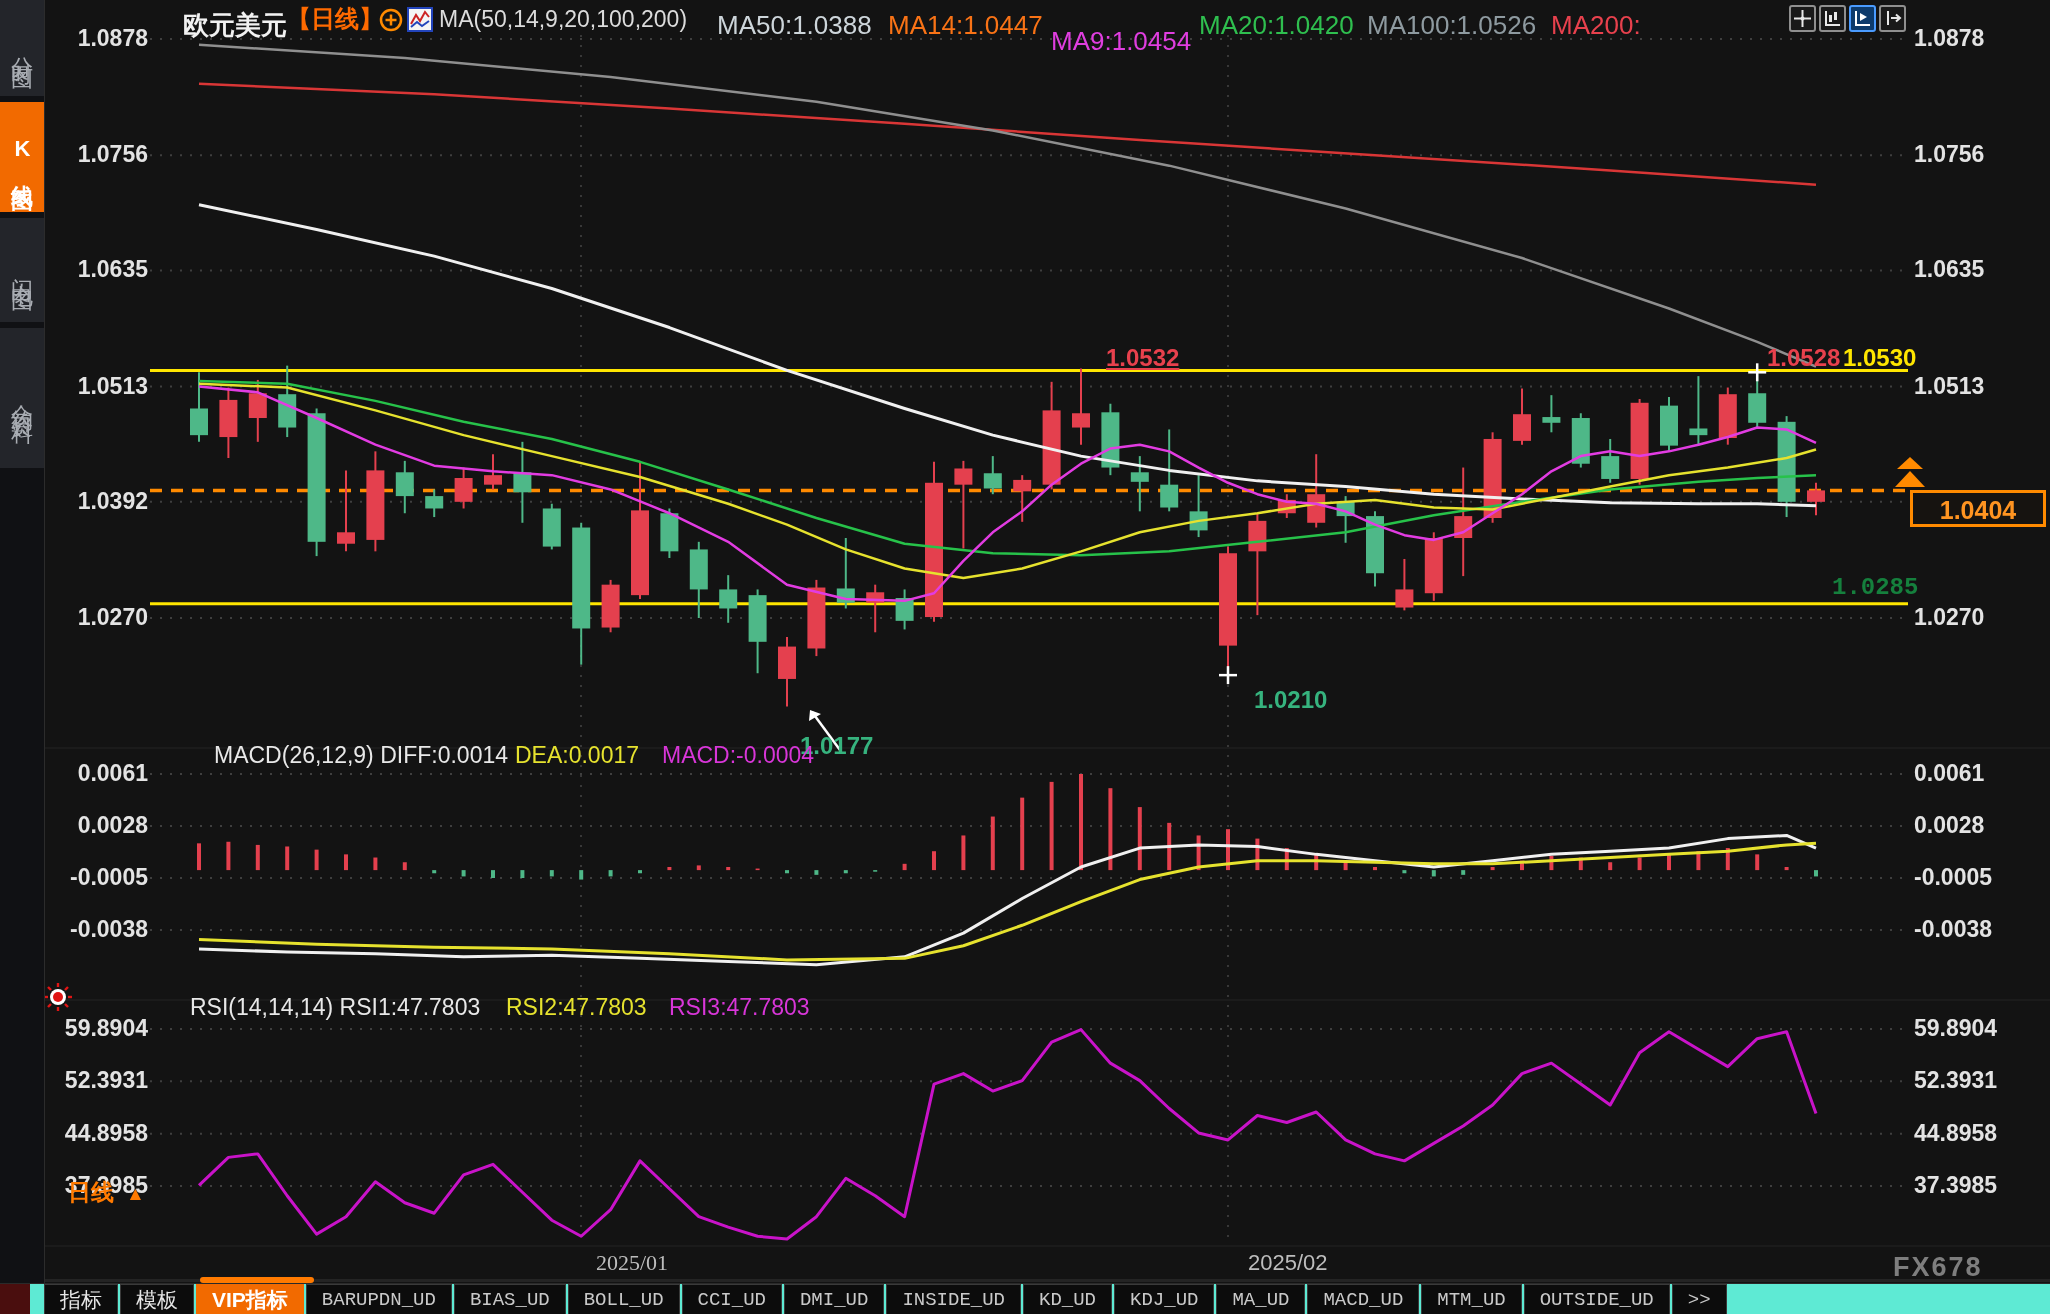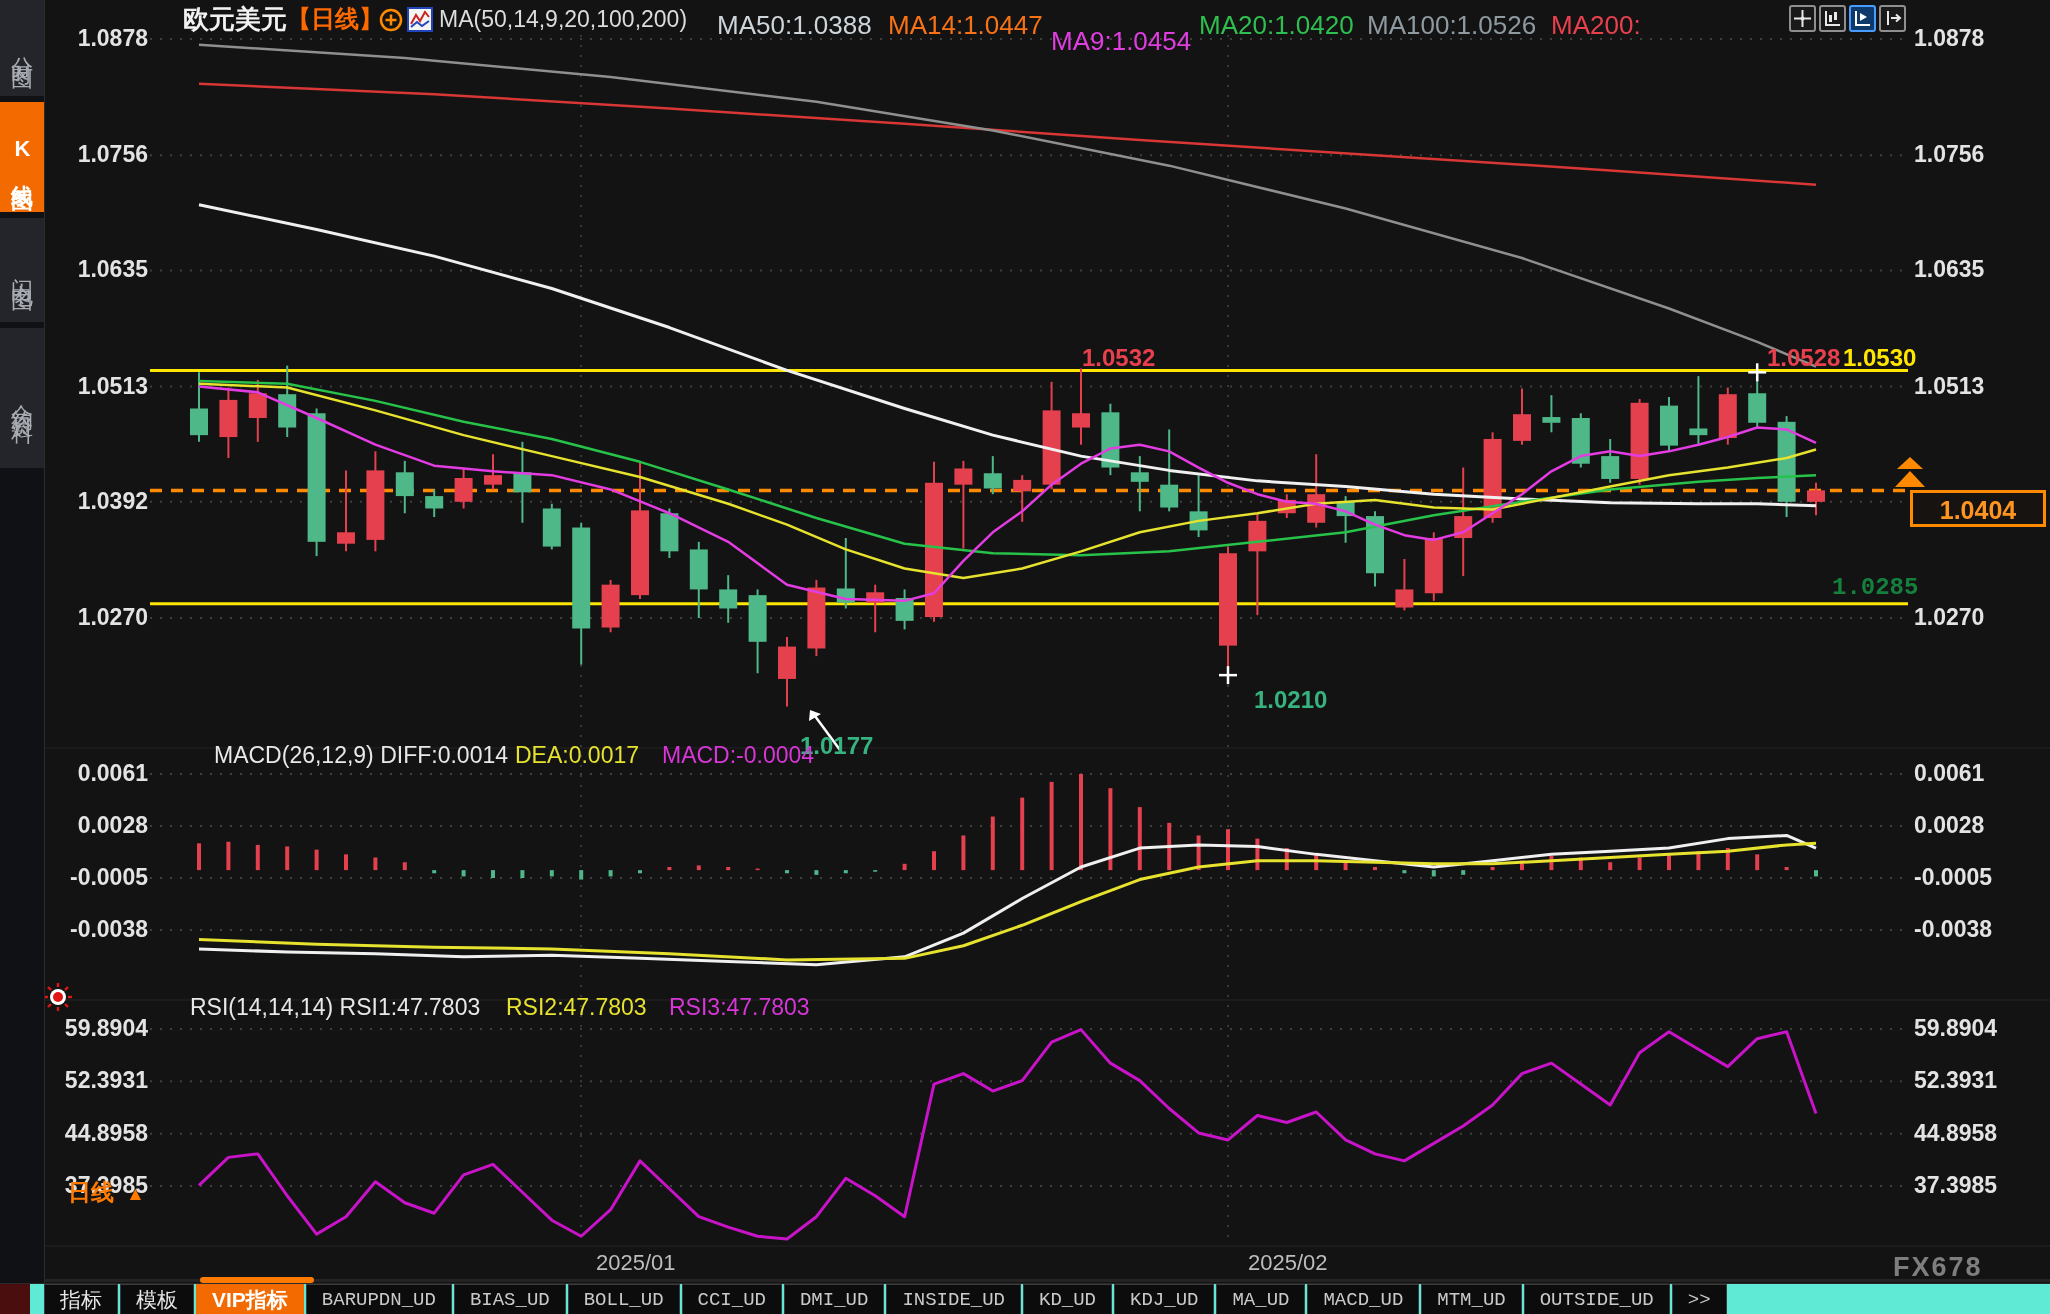--- a/index.html
+++ b/index.html
@@ -6,21 +6,21 @@
     font-family:"Liberation Sans","DejaVu Sans",sans-serif;}
   #stage{position:relative;width:2050px;height:1314px;background:#131313;}
   
   #sidebar{position:absolute;left:0;top:0;width:44px;height:1314px;background:#101114;border-right:1px solid #2c2c2c;z-index:30;}
   .side-tab{width:44px;display:flex;align-items:center;justify-content:center;
     writing-mode:vertical-rl;text-orientation:upright;letter-spacing:6px;
     color:#a9adb3;background:#23252a;font-size:22px;margin-bottom:6px;cursor:pointer;}
   .side-tab.active{background:#f26a00;color:#ffffff;font-weight:bold;}
   
   .hdr{position:absolute;top:5px;height:28px;line-height:28px;white-space:nowrap;z-index:20;}
-  #title{left:183px;font-size:26px;font-weight:bold;color:#f2f2f2;}
+  #title{left:183px;font-size:26px;font-weight:bold;color:#f2f2f2;margin-top:6px;}
   #period-tag{left:287px;font-size:24px;color:#ff6a00;font-weight:bold;}
   #plus-icon{left:379px;top:8px;}
   #ma-chip{left:407px;top:7px;}
   #ma-title{left:439px;font-size:23px;color:#dcdcdc;}
   .ma-val{position:absolute;top:11px;height:28px;line-height:28px;font-size:26px;white-space:nowrap;z-index:20;}
   .tool-btn{position:absolute;top:5px;width:27px;height:27px;background:#191919;border:2px solid #8f8f8f;
     border-radius:3px;box-sizing:border-box;z-index:25;display:flex;align-items:center;justify-content:center;cursor:pointer;}
   .tool-btn.active{border-color:#4a9bff;background:#0d3a6b;}
   
   .axis-lab{position:absolute;font-size:23px;font-weight:bold;color:#e3e3e3;z-index:15;white-space:nowrap;}
@@ -344,21 +344,21 @@
       <div class="axis-lab left" style="top: 1015px;">59.8904</div>
       <div class="axis-lab right" style="top: 1015px;">59.8904</div>
       <div class="axis-lab left" style="top: 1067.33px;">52.3931</div>
       <div class="axis-lab right" style="top: 1067.33px;">52.3931</div>
       <div class="axis-lab left" style="top: 1119.67px;">44.8958</div>
       <div class="axis-lab right" style="top: 1119.67px;">44.8958</div>
       <div class="axis-lab left" style="top: 1172px;">37.3985</div>
       <div class="axis-lab right" style="top: 1172px;">37.3985</div>
     </div>
 
-  <div class="tag" style="left:1082px;top:344px;color:#e8414d;">1.0532</div>
+  <div class="tag" style="left:1106px;top:344px;color:#e8414d;text-decoration:underline;">1.0532</div>
   <div class="tag" style="left:1767px;top:344px;color:#e8414d;">1.0528</div>
   <div class="tag" style="left:1843px;top:344px;color:#ffe600;">1.0530</div>
   <div class="tag" style="left:1832px;top:574px;color:#15803d;font-family:Liberation Mono, monospace;">1.0285</div>
   <div class="tag" style="left:1254px;top:686px;color:#36b37e;">1.0210</div>
   <div class="tag" style="left:800px;top:732px;color:#36b37e;">1.0177</div>
   <div id="last-price-box">1.0404</div>
   <div style="position:absolute;left:1893px;top:455px;z-index:19;">
     <svg width="34" height="36">
         <polygon points="17,2 30,14 4,14" fill="#ff8a00"></polygon>
         <polygon points="17,16 32,32 2,32" fill="#ff8a00"></polygon>
@@ -384,21 +384,21 @@
         <line x1="5" y1="5" x2="8" y2="8"></line>
           <line x1="22" y1="22" x2="25" y2="25"></line>
         <line x1="25" y1="5" x2="22" y2="8"></line>
           <line x1="8" y1="22" x2="5" y2="25"></line>
       </g>
     </svg>
   </div>
 
   <div id="period-pill"><span>日线</span><span class="tri">▲</span></div>
   <div id="months">
-      <div class="month-lab" style="left: 596px;">2025/01</div>
+      <div class="month-lab" style="left: 596px; font-family: Liberation Serif, serif;">2025/01</div>
       <div class="month-lab" style="left: 1248px;">2025/02</div>
     </div>
   <div id="watermark">FX678</div>
   <div id="hscroll-track"></div>
   <div id="hscroll-thumb"></div>
   <div id="toolbar">
       <div class="red-sq"></div>
       <div class="tb-item cn">指标</div>
       <div class="tb-item cn">模板</div>
       <div class="tb-item cn active">VIP指标</div>

